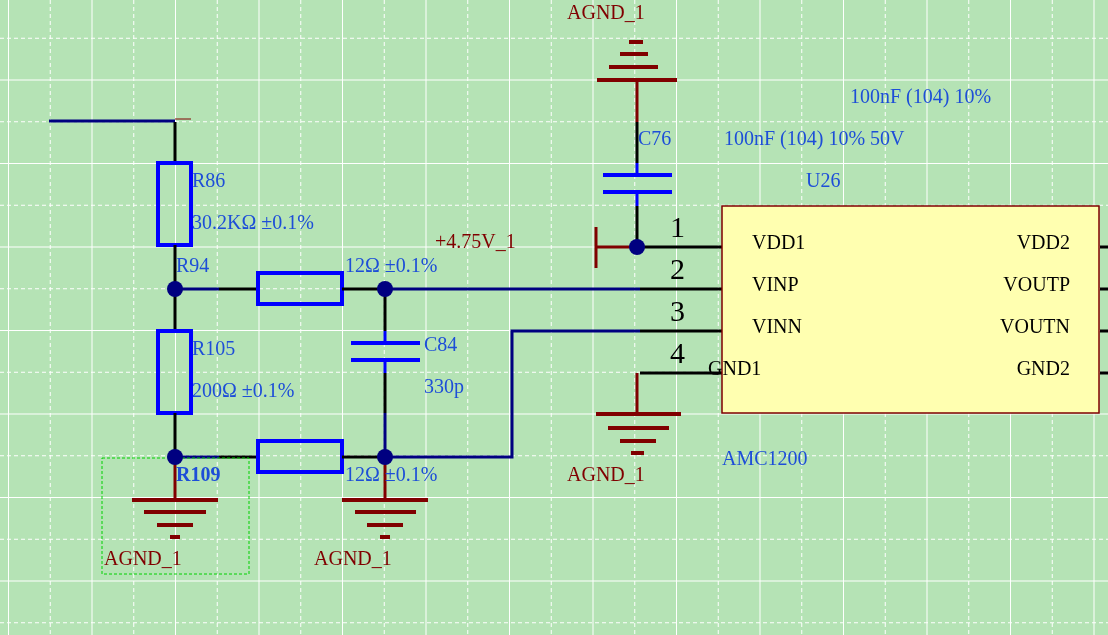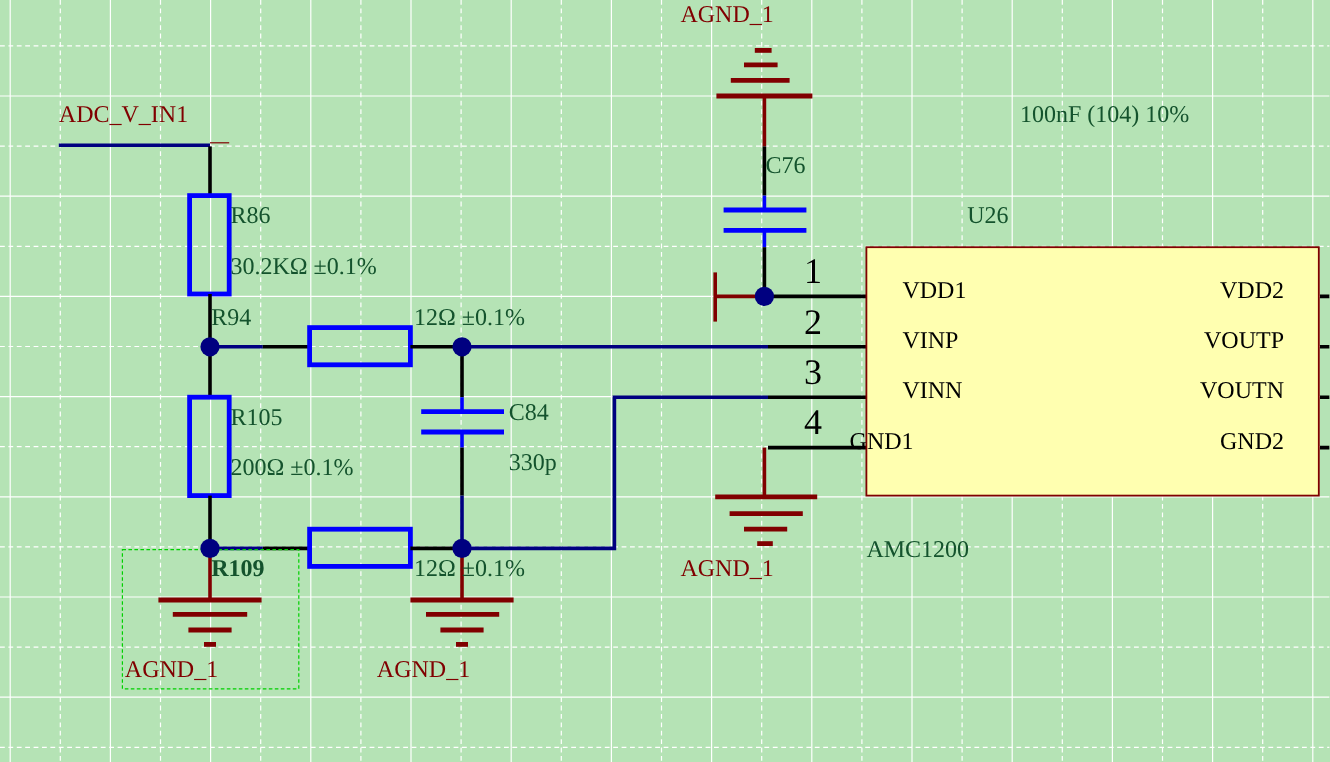--- a/index.html
+++ b/index.html
@@ -1,21 +1,21 @@
 <!DOCTYPE html>
 <html><head>
 <meta charset="utf-8">
 <style>
   html,body{margin:0;padding:0;}
   body{width:1108px;height:635px;overflow:hidden;background:#b5e3b5;position:relative;font-family:"Liberation Serif","DejaVu Serif",serif;}
   #canvas{position:absolute;left:0;top:0;width:1108px;height:635px;}
   #canvas svg{position:absolute;left:0;top:0;}
   .lbl{position:absolute;white-space:nowrap;line-height:1;font-size:20px;}
   .red{color:#800000;}
-  .navy{color:#14532d;}
+  .navy{color:#1d4ed8;}
   .black{color:#000;}
   .sm{font-size:30px;}
 </style>
 </head>
 <body>
 
 <div id="canvas">
   <svg width="1108" height="635">
     <g id="grid">
         <line x1="8.5" x2="8.5" y1="0" y2="635" stroke="#ffffff" stroke-width="1"></line>
@@ -152,37 +152,38 @@
       <line x1="380" y1="537" x2="390" y2="537"></line>
     </g>
 
     <circle cx="175" cy="289" r="8" fill="#000080"></circle>
     <circle cx="385" cy="289" r="8" fill="#000080"></circle>
     <circle cx="175" cy="457" r="8" fill="#000080"></circle>
     <circle cx="385" cy="457" r="8" fill="#000080"></circle>
     <circle cx="637" cy="247" r="8" fill="#000080"></circle>
   </svg>
 
-  <div class="lbl red" style="left:49px;top:86px;">ADC_V_IN1</div>
   <div class="lbl red" style="left:567px;top:2px;">AGND_1</div>
+  <div class="lbl red" style="left:435px;top:231px;">+4.75V_1</div>
   <div class="lbl red" style="left:567px;top:464px;">AGND_1</div>
   <div class="lbl red" style="left:104px;top:548px;">AGND_1</div>
   <div class="lbl red" style="left:314px;top:548px;">AGND_1</div>
 
   <div class="lbl navy" style="left:192px;top:170px;">R86</div>
   <div class="lbl navy" style="left:192px;top:212px;">30.2KΩ  ±0.1%</div>
   <div class="lbl navy" style="left:176px;top:255px;">R94</div>
   <div class="lbl navy" style="left:345px;top:255px;">12Ω ±0.1%</div>
   <div class="lbl navy" style="left:192px;top:338px;text-align:center;">R105</div>
   <div class="lbl navy" style="left:192px;top:380px;">200Ω  ±0.1%</div>
   <div class="lbl navy" style="left:176px;top:464px;font-weight:bold;">R109</div>
   <div class="lbl navy" style="left:345px;top:464px;">12Ω ±0.1%</div>
   <div class="lbl navy" style="left:424px;top:334px;">C84</div>
   <div class="lbl navy" style="left:424px;top:376px;">330p</div>
   <div class="lbl navy" style="left:638px;top:128px;">C76</div>
+  <div class="lbl navy" style="left:724px;top:128px;">100nF (104) 10% 50V</div>
   <div class="lbl navy" style="left:850px;top:86px;">100nF (104) 10%</div>
   <div class="lbl navy" style="left:806px;top:170px;">U26</div>
   <div class="lbl navy" style="left:722px;top:422px;margin-top:26px;">AMC1200</div>
 
   <div class="lbl black sm" style="left:670px;top:212px;">1</div>
   <div class="lbl black sm" style="left:670px;top:254px;">2</div>
   <div class="lbl black sm" style="left:670px;top:296px;">3</div>
   <div class="lbl black sm" style="left:670px;top:338px;">4</div>
 
   <div class="lbl black" style="left:752px;top:232px;">VDD1</div>

